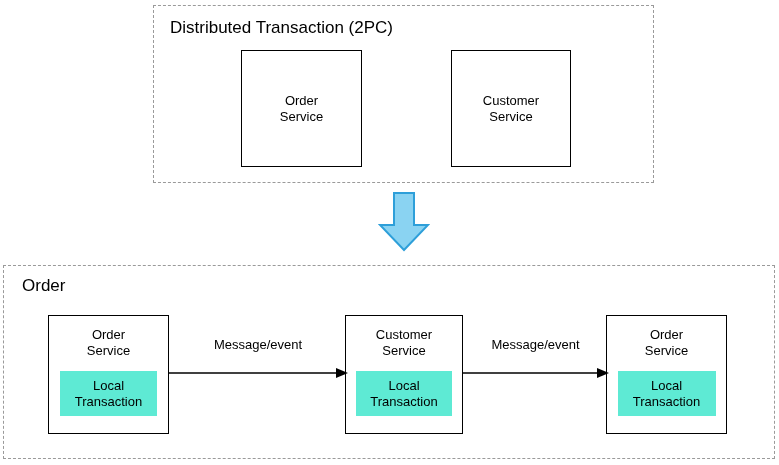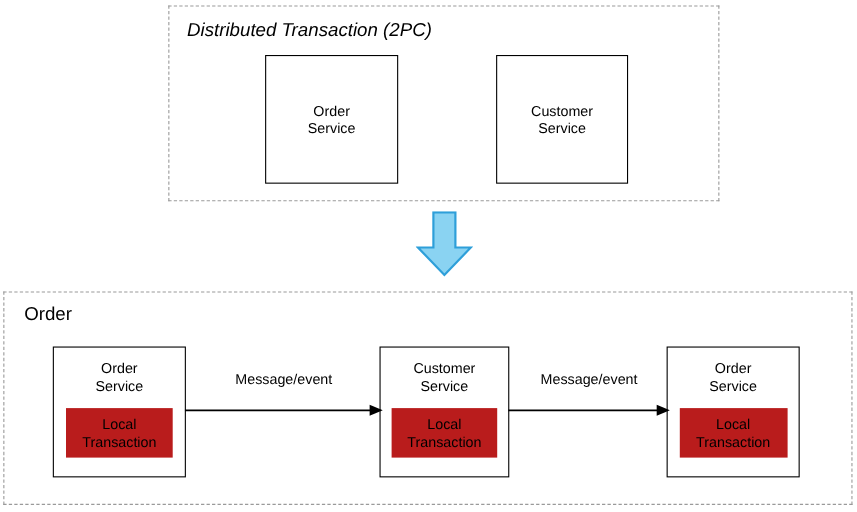--- a/index.html
+++ b/index.html
@@ -39,21 +39,20 @@
   .group-title {
     position: absolute;
     font-size: 17px;
     line-height: 20px;
     color: #000000;
     white-space: nowrap;
   }
   #title-2pc {
     left: 16px;
     top: 12px;
-    font-style: italic;
   }
   #title-saga {
     left: 18px;
     top: 10px;
   }
 
   
   .service-box {
     position: absolute;
     border: 1.4px solid #000000;
@@ -103,21 +102,21 @@
     align-items: center;
   }
   .saga-box-title {
     font-size: 13px;
     line-height: 16px;
     text-align: center;
     white-space: pre-line;
     margin-top: 11px;
   }
   .local-tx {
-    background: #b91c1c;
+    background: #5eead4;
     font-size: 13px;
     line-height: 16px;
     text-align: center;
     white-space: pre-line;
     display: flex;
     align-items: center;
     justify-content: center;
     box-sizing: border-box;
   }
 

